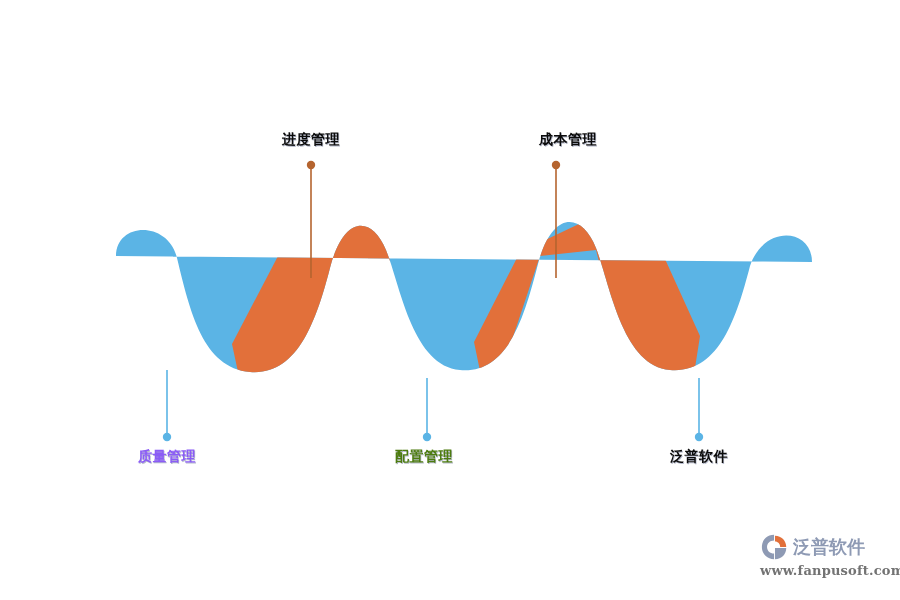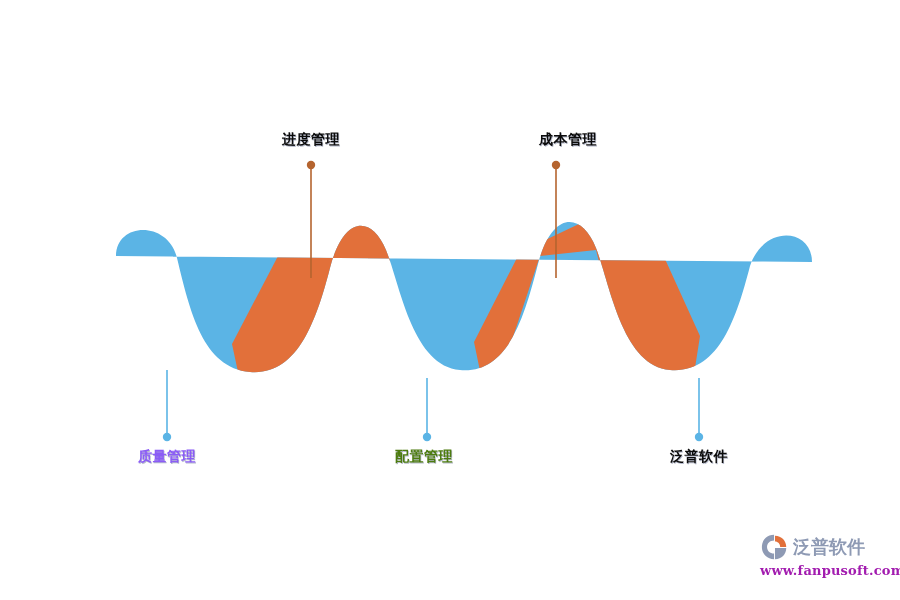--- a/index.html
+++ b/index.html
@@ -137,16 +137,16 @@
 
   <div id="watermark">
     <div class="wm-row">
       <svg class="wm-mark" viewBox="0 0 32 32">
         <path d="M15 3 C7 3 2 9 2 16 C2 23 7 29 15 29 L15 23 C10.5 23 7.5 20 7.5 16 C7.5 12 10.5 9 15 9 Z" fill="#8e9ab4"></path>
         <path d="M16 4 C23 4 28 9.5 28 16 L21.5 16 C21.5 12.5 19.2 10 16 10 Z" fill="#E2703A"></path>
         <path d="M16 17 L28 17 C28 23.5 23 29 16 29 Z" fill="#8e9ab4"></path>
       </svg>
       <span class="wm-cn" style="color: rgb(142, 154, 180);">泛普软件</span>
     </div>
-    <div class="wm-url" style="color: #a21caf;">www.fanpusoft.com</div>
+    <div class="wm-url" style="color: #737373;">www.fanpusoft.com</div>
   </div>
 
 </div>
 
 </body></html>

